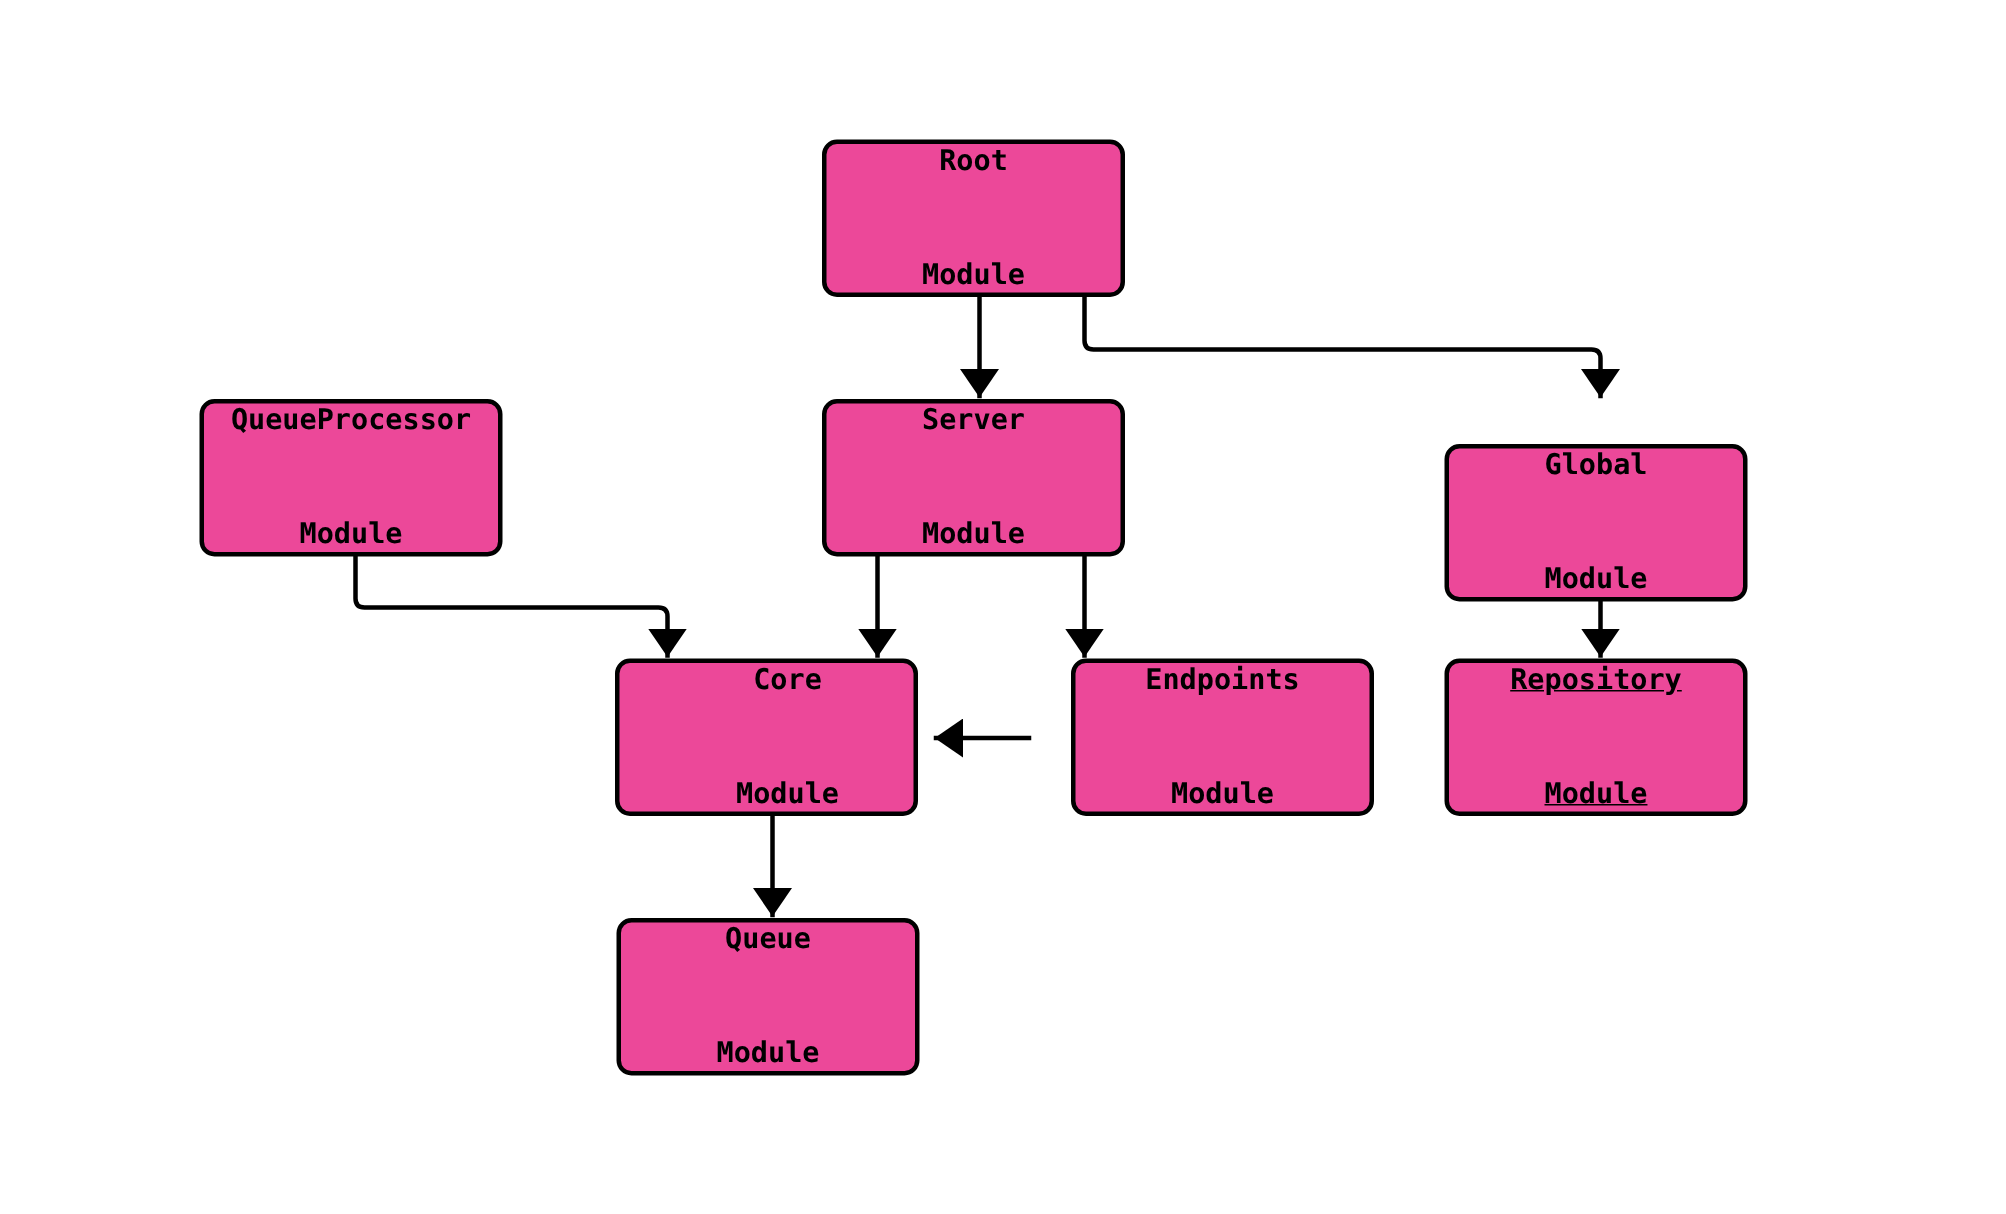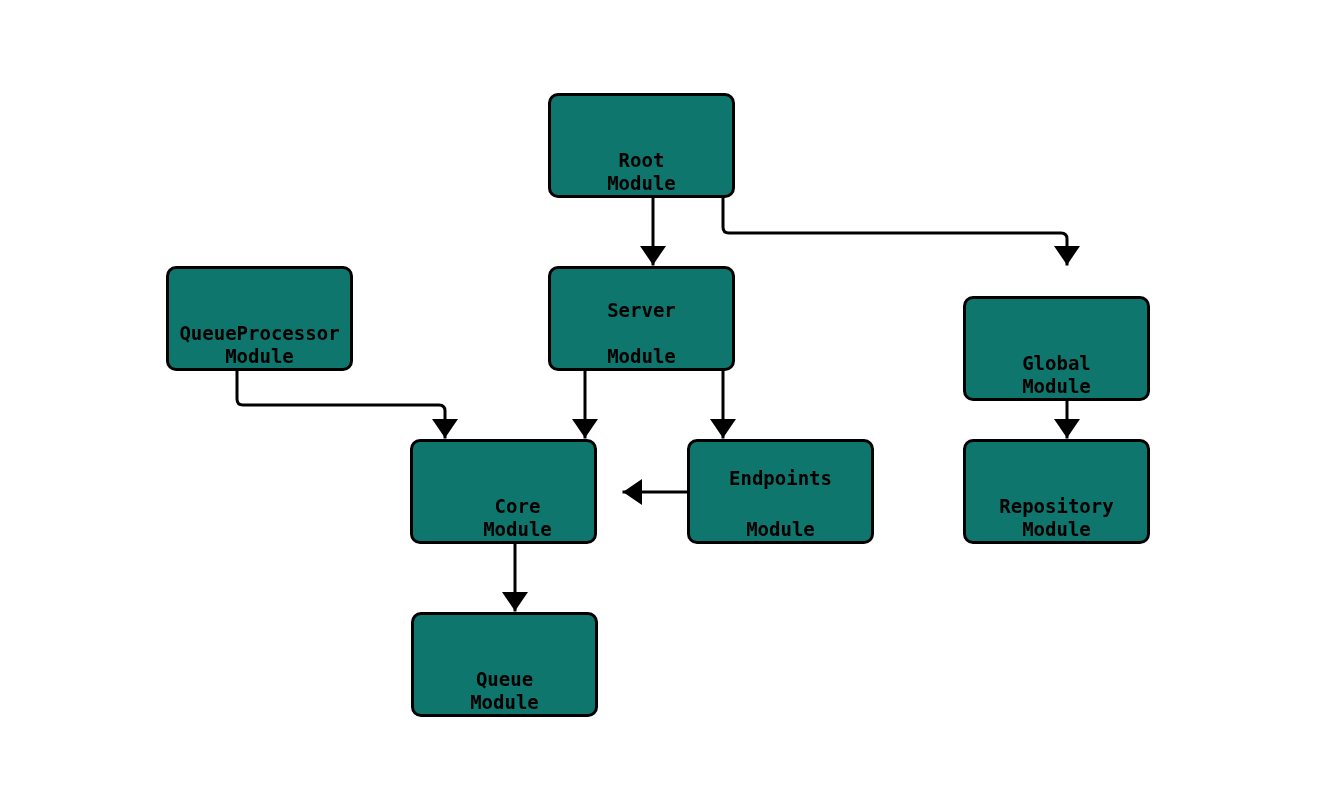--- a/index.html
+++ b/index.html
@@ -18,45 +18,45 @@
   svg.edges {
     position: absolute;
     left: 0;
     top: 0;
     width: 1337px;
     height: 809px;
     display: block;
   }
   .node {
     position: absolute;
-    width: 187px;
+    width: 202px;
     height: 105px;
     box-sizing: border-box;
-    background: #0f766e;
+    background: #ec4899;
     border: 3px solid #000000;
     border-radius: 10px;
     display: flex;
     flex-direction: column;
     align-items: center;
-    justify-content: flex-end;
+    justify-content: space-between;
     text-align: center;
     font-size: 19px;
     font-weight: bold;
     line-height: 23px;
     color: #000000;
     letter-spacing: 0;
   }
   
   .n-root           { left: 548px;  top: 93px;  }
   .n-server         { left: 548px;  top: 266px; gap: 23px; }
   .n-global         { left: 963px;  top: 266px; margin-top: 30px; }
-  .n-queueprocessor { left: 133px;  top: 266px; margin-left: 33px; }
+  .n-queueprocessor { left: 133px;  top: 266px; }
   .n-core           { left: 410px;  top: 439px; padding-left: 28px; }
-  .n-endpoints      { left: 687px;  top: 439px; gap: 28px; }
-  .n-repository     { left: 963px;  top: 439px; }
+  .n-endpoints      { left: 714px;  top: 439px; gap: 28px; }
+  .n-repository     { left: 963px;  top: 439px; text-decoration: underline; }
   .n-queue          { left: 411px;  top: 612px; }
   .edge {
     fill: none;
     stroke: #000000;
     stroke-width: 3px;
     stroke-linecap: square;
     stroke-linejoin: round;
   }
 </style>
 </head>

